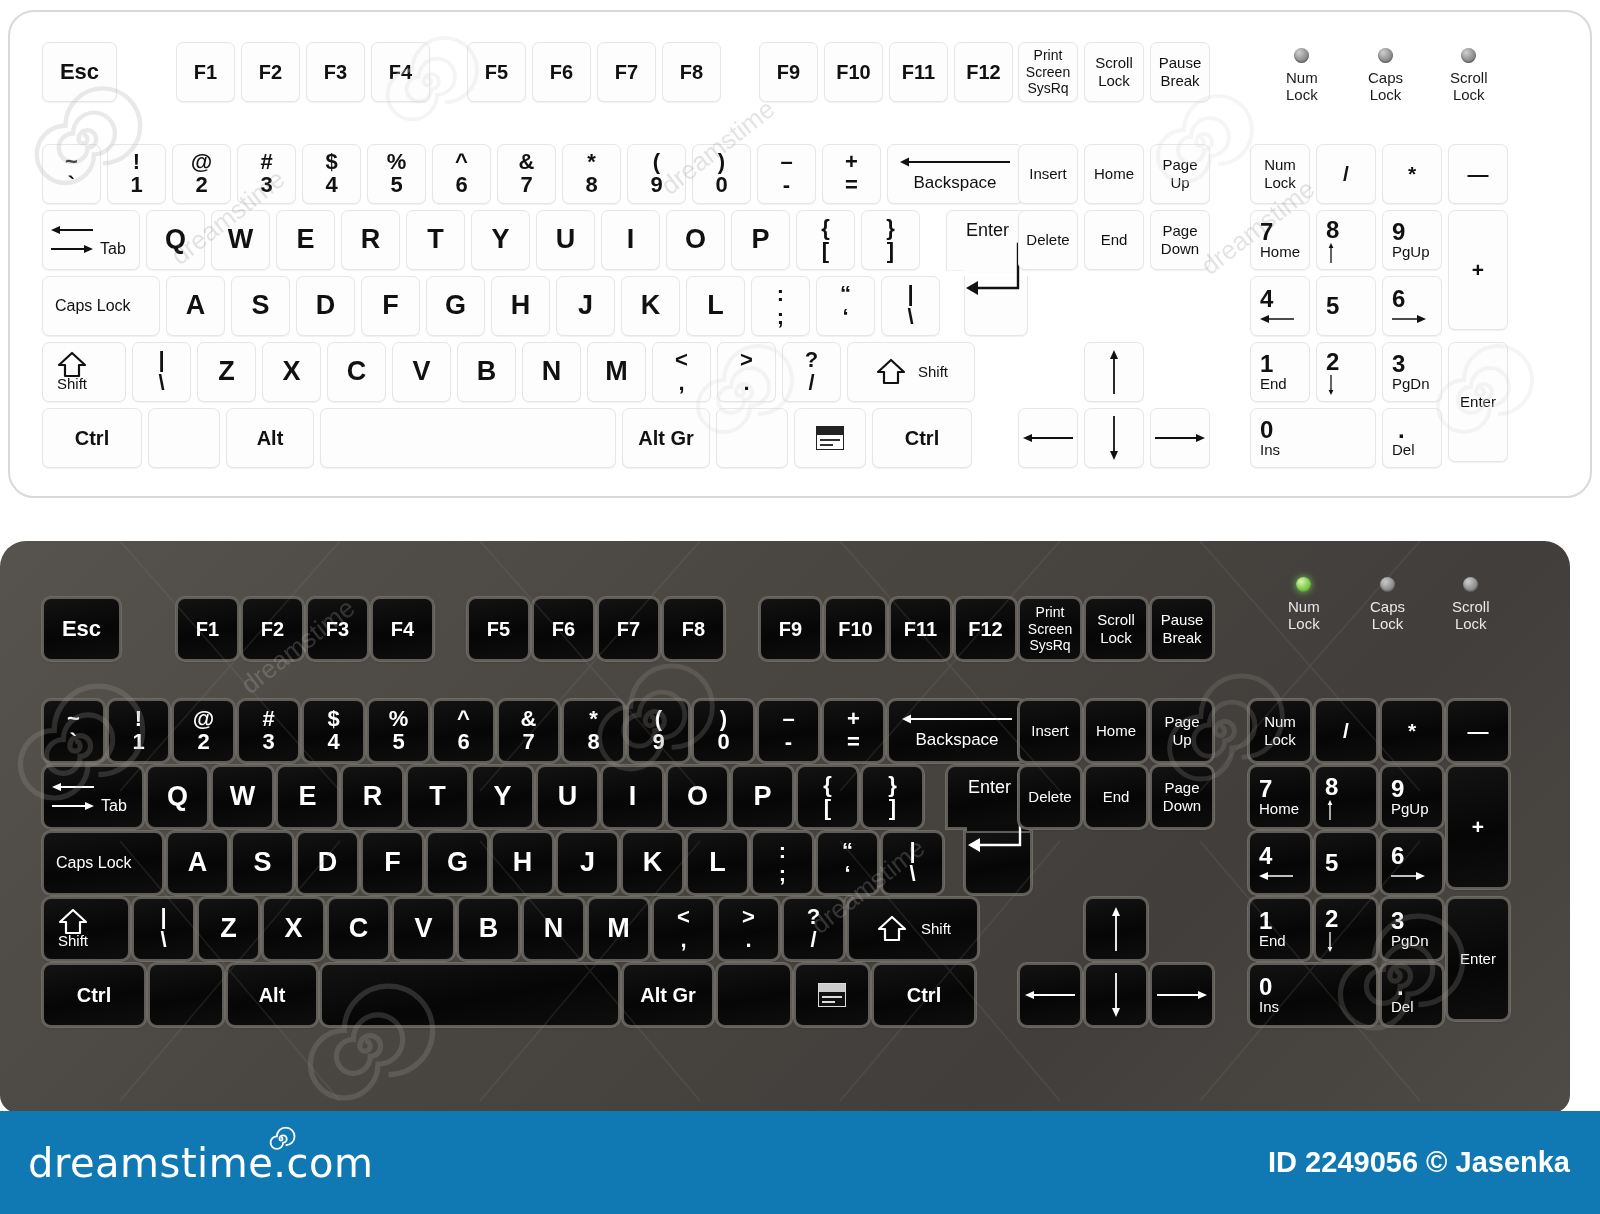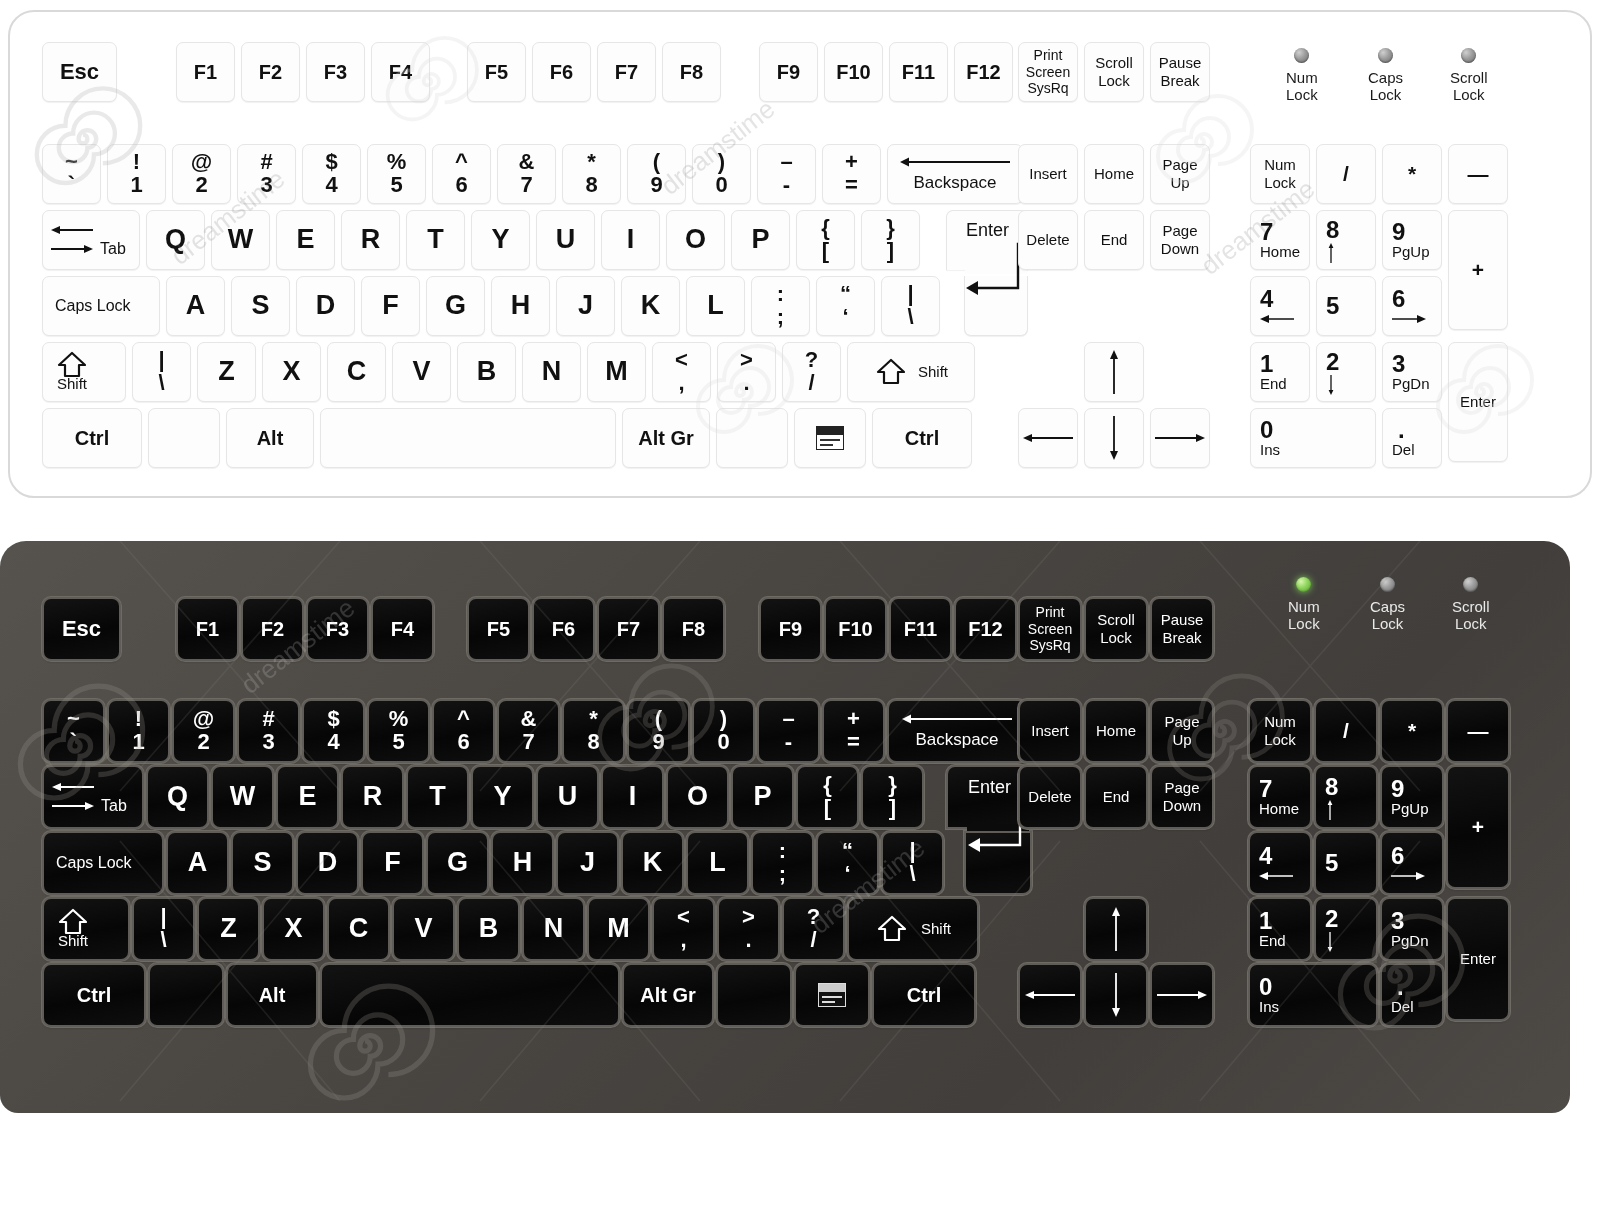--- a/index.html
+++ b/index.html
@@ -1091,14 +1091,23 @@
           <path d="M480 300 L700 560 M700 300 L480 560"></path>
           <path d="M840 300 L1060 560 M1060 300 L840 560"></path>
           <path d="M1200 300 L1420 560 M1420 300 L1200 560"></path>
         </g>
       </svg>
       <div class="wm-text" style="left:230px;top:90px;color:rgba(200,200,200,0.22)">dreamstime</div>
       <div class="wm-text" style="left:800px;top:330px;color:rgba(200,200,200,0.22)">dreamstime</div>
     </div>
   </div>
 
+  <div class="footer">
+    <div class="brand">
+      <span>dreamstime.com</span>
+      <svg style="position:absolute;left:240px;top:-14px" width="26" height="26" viewBox="0 0 100 100">
+        <path d="M50 50 m0 -6 a6 6 0 1 1 -6 6 a14 14 0 1 1 14 14 a24 24 0 1 1 -24 -24 a34 34 0 1 1 34 34" fill="none" stroke="#ffffff" stroke-width="7"></path>
+      </svg>
+    </div>
+    <div class="credit">ID 2249056 © Jasenka</div>
+  </div>
 
 </div>
 
 </body></html>

